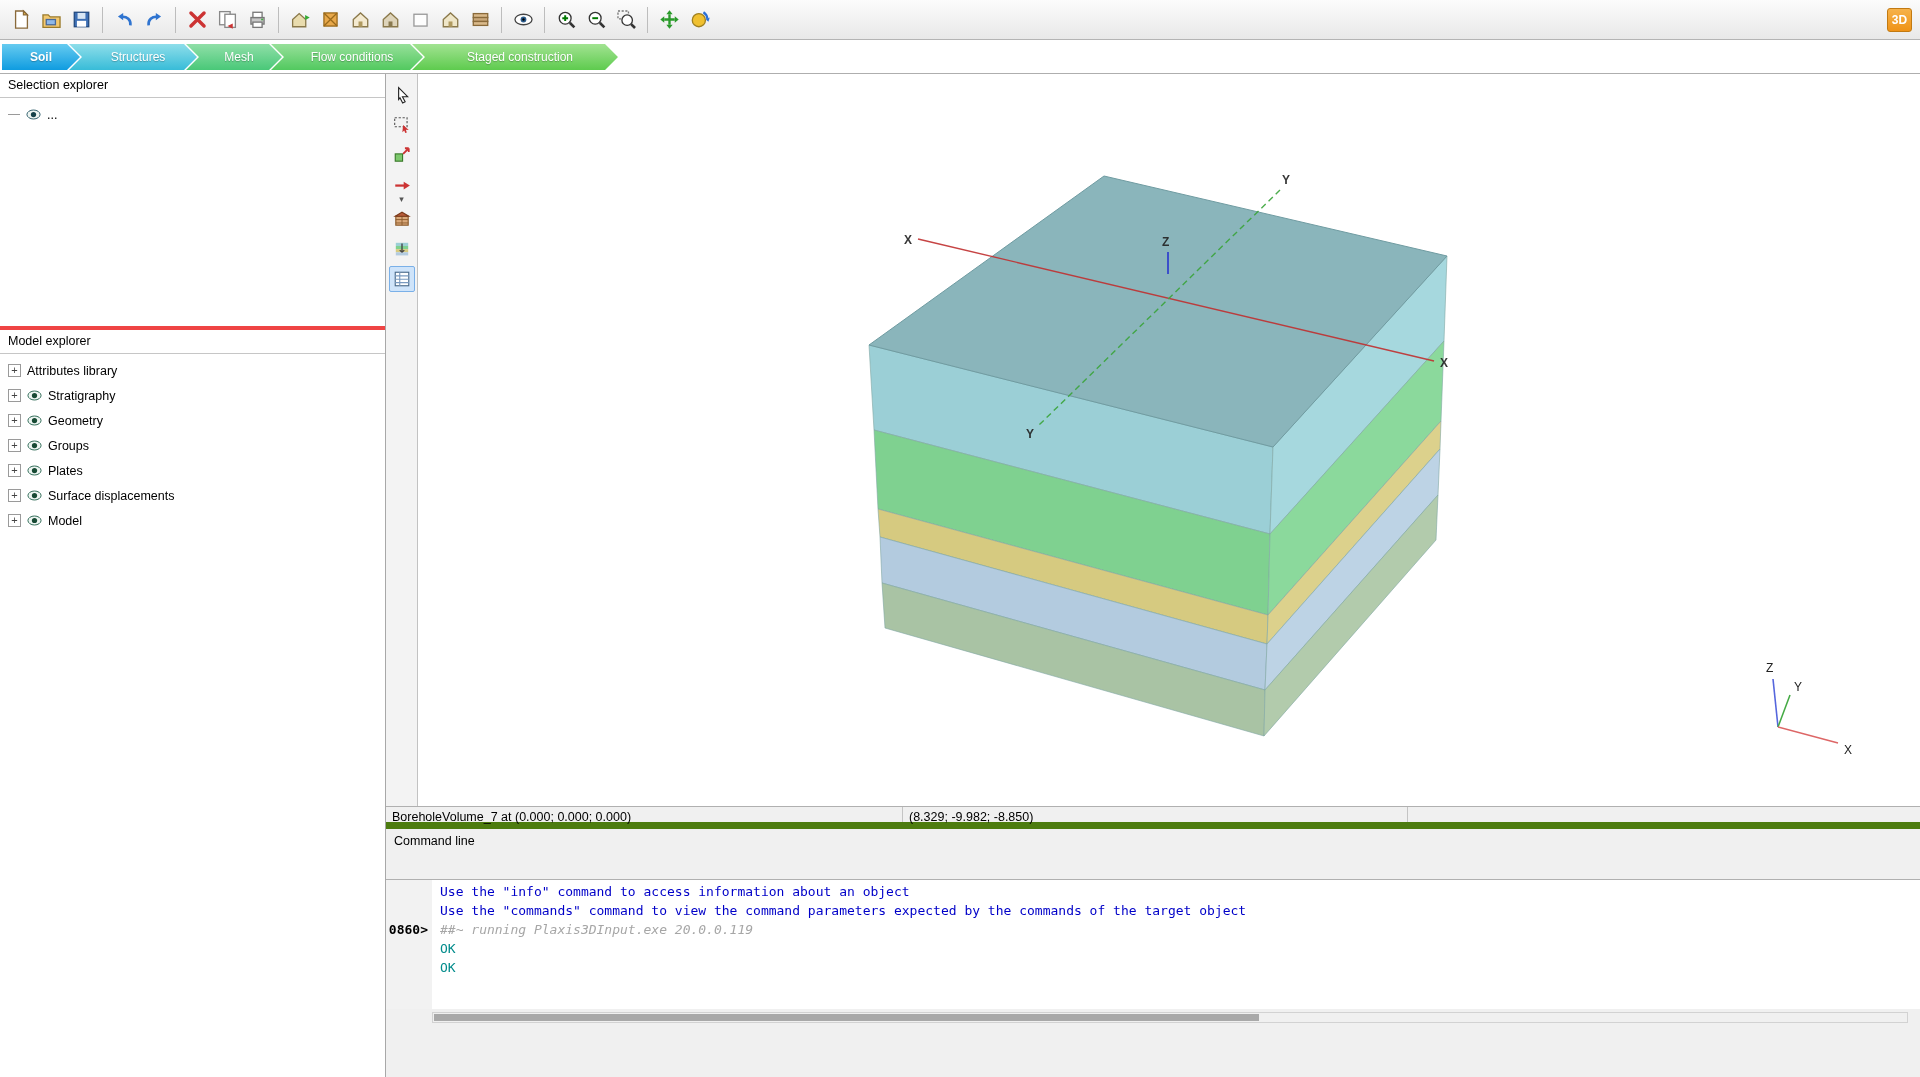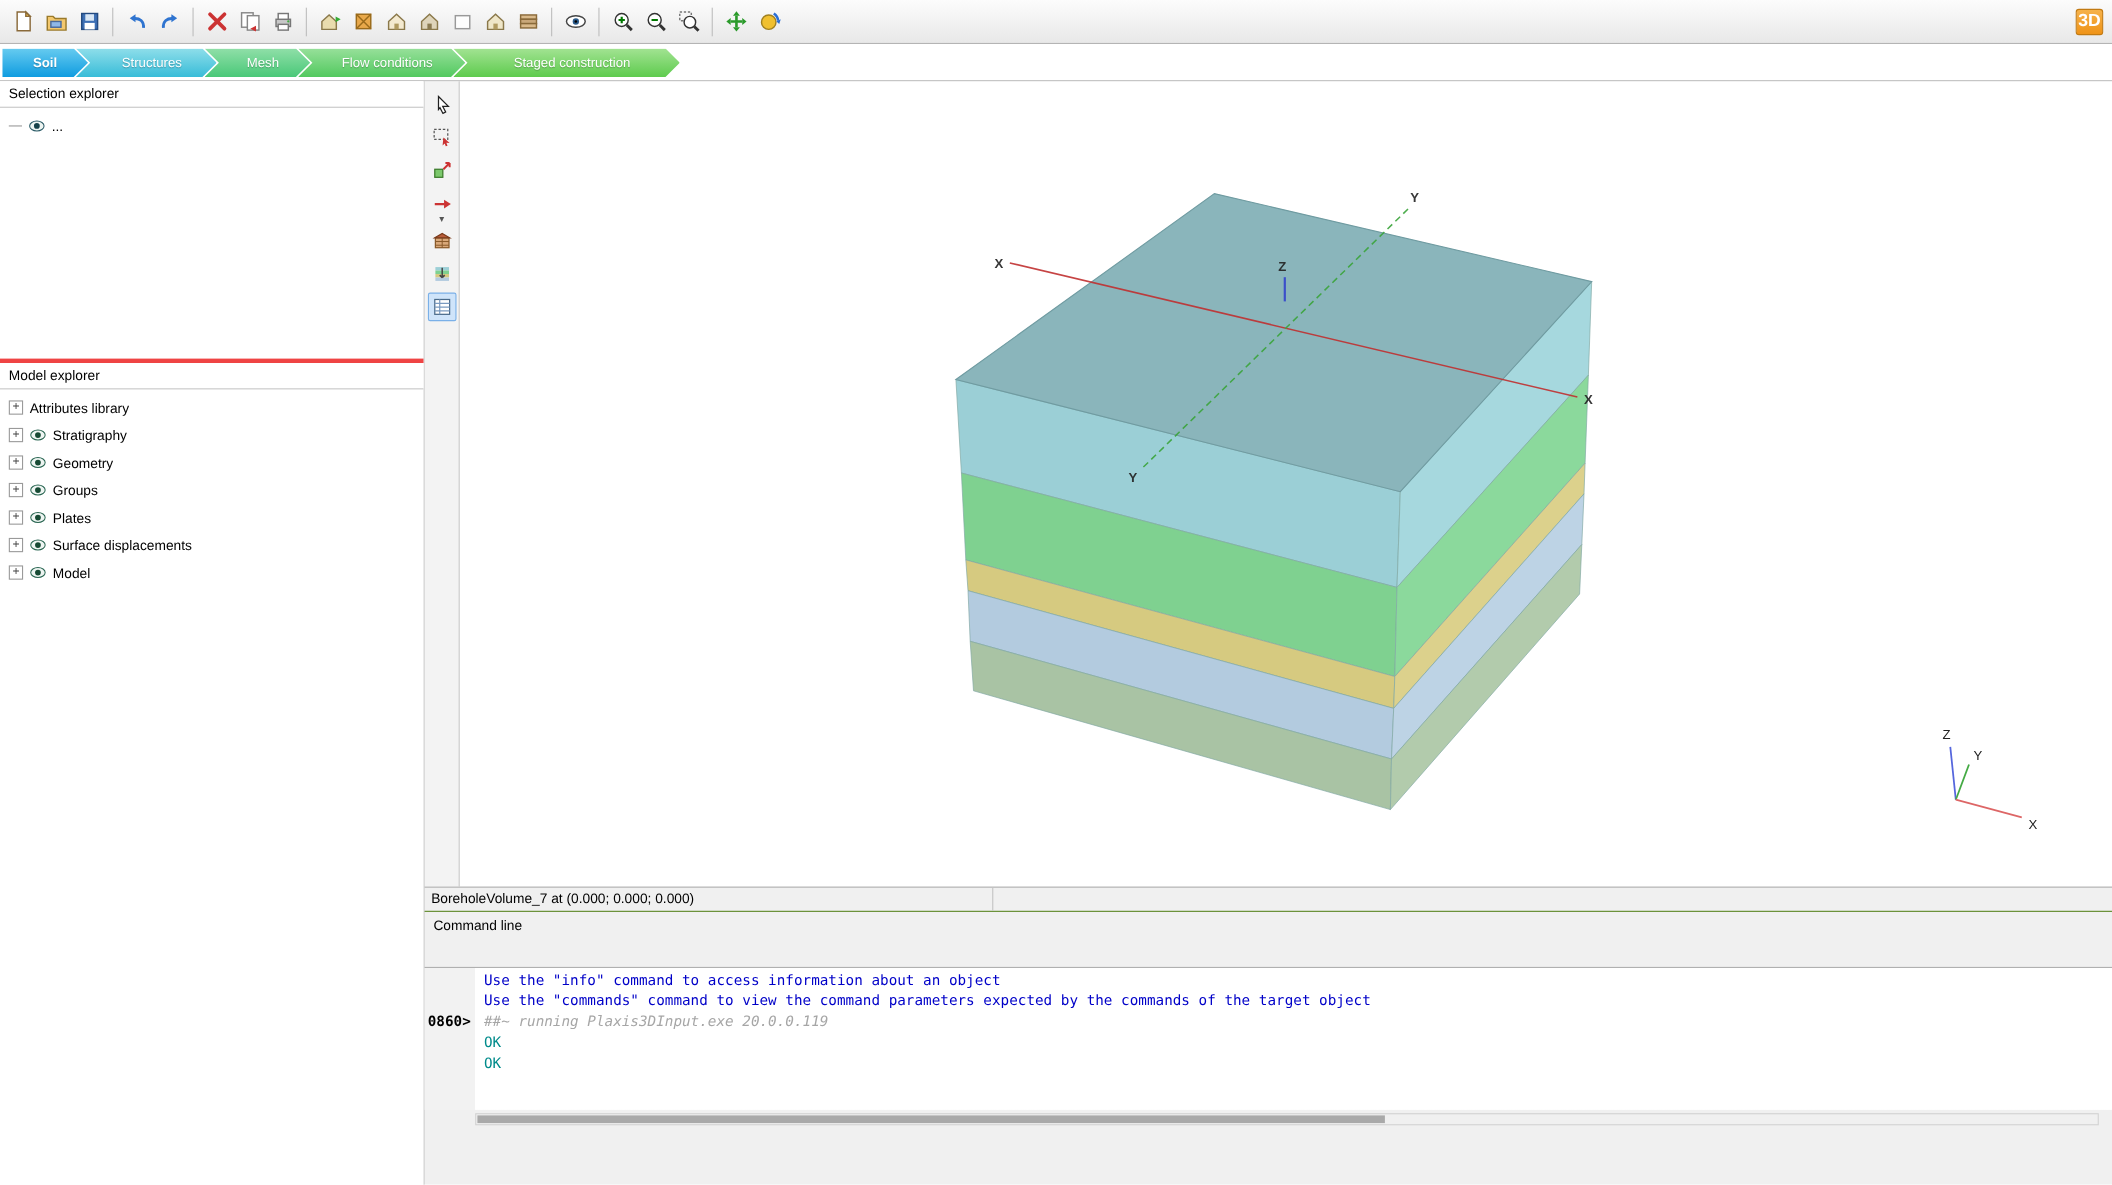--- a/index.html
+++ b/index.html
@@ -7,21 +7,21 @@
   body { position:relative; font-size:12.5px; color:#000; }
 
   
   .toolbar { position:absolute; left:0; top:0; width:1920px; height:40px;
     background:linear-gradient(#fcfcfc,#e8e8e8); border-bottom:1px solid #b4b4b4;
     display:flex; align-items:center; padding-left:6px; }
   .tbtn { width:30px; height:30px; display:flex; align-items:center; justify-content:center; border-radius:3px; }
   .tbtn svg { width:21px; height:21px; }
   .tsep { width:1px; height:26px; background:#bdbdbd; margin:0 6px; }
   .badge3d { position:absolute; right:8px; top:8px; width:25px; height:24px;
-    background:linear-gradient(#f6b24a,#ef9317); color:#fff; font-weight:bold; font-size:16px;
+    background:linear-gradient(#f6b24a,#ef9317); color:#fff; font-weight:bold; font-size:12px;
     display:flex; align-items:center; justify-content:center; border-radius:3px; border:1px solid #c27a12; }
 
   
   .tabbar { position:absolute; left:0; top:40px; width:1920px; height:34px; background:#fff;
     border-bottom:1px solid #aeaeae; display:flex; padding-left:2px; }
   .mode-tab { height:26px; margin-top:4px; display:flex; align-items:center; justify-content:center;
     color:#fff; font-size:12px; text-shadow:0 1px 1px rgba(0,0,0,.25); cursor:default;
     clip-path: polygon(0 0, calc(100% - 13px) 0, 100% 50%, calc(100% - 13px) 100%, 0 100%, 13px 50%);
     margin-left:-11px; padding-left:10px; }
   .mode-tab:first-child { margin-left:0; padding-left:0;
@@ -55,21 +55,21 @@
   .strip-btn.selected { background:#cfe4fa; border:1px solid #7ab0e8; }
   .strip-caret { text-align:center; font-size:9px; color:#555; line-height:6px; margin-top:-6px; }
 
   
   .viewport { position:absolute; left:418px; top:74px; width:1502px; height:732px; background:#fff; }
   .viewport svg { display:block; }
   .ax-label { font-family:"Liberation Sans", sans-serif; font-size:12px; font-weight:bold; fill:#222; }
 
   
   .status-bar { position:absolute; left:386px; top:806px; right:0; height:23px; background:#f0f0f0;
-    border-top:1px solid #b0b0b0; border-bottom:1px solid #4d7c0f; display:flex; }
+    border-top:1px solid #b0b0b0; border-bottom:7px solid #4d7c0f; display:flex; }
   .status-cell { border-right:1px solid #c4c4c4; padding-left:6px; line-height:21px; font-size:12.5px; }
   .sc1 { width:517px; } .sc2 { width:505px; } .sc3 { flex:1; border-right:none; }
 
   
   .command-panel { position:absolute; left:386px; top:829px; right:0; bottom:0; background:#f0f0f0; }
   .cmd-title { height:26px; padding:5px 0 0 8px; font-size:12.5px; }
   .cmd-tabs { height:24px; padding-left:4px; }
   .cmd-tab { display:inline-block; padding:3px 10px 4px 10px; font-size:12px; border:1px solid #b0b0b0;
     border-bottom:none; background:#e2e2e2; color:#222; margin-right:2px; position:relative; top:1px; }
   .cmd-tab.active { background:#fff; font-weight:bold; z-index:2; }
@@ -407,20 +407,21 @@
       <line x1="1360" y1="653" x2="1420" y2="669" stroke="#dd6666" stroke-width="1.6"></line>
       <text class="ax-label" x="1348" y="598" style="font-weight:normal">Z</text>
       <text class="ax-label" x="1376" y="617" style="font-weight:normal">Y</text>
       <text class="ax-label" x="1426" y="680" style="font-weight:normal">X</text>
     </g>
   </svg>
 </div>
 
 <div class="status-bar">
   <div class="status-cell sc1">BoreholeVolume_7 at (0.000; 0.000; 0.000)</div>
+  <div class="status-cell sc2">(8.329; -9.982; -8.850)</div>
   <div class="status-cell sc3"></div>
 </div>
 
 <div class="command-panel">
   <div class="cmd-title">Command line</div>
   <div class="cmd-log">
     <div class="log-row t-info">
       <span class="log-prompt"></span>
       <span class="log-msg">Use the "info" command to access information about an object</span>
     </div>

